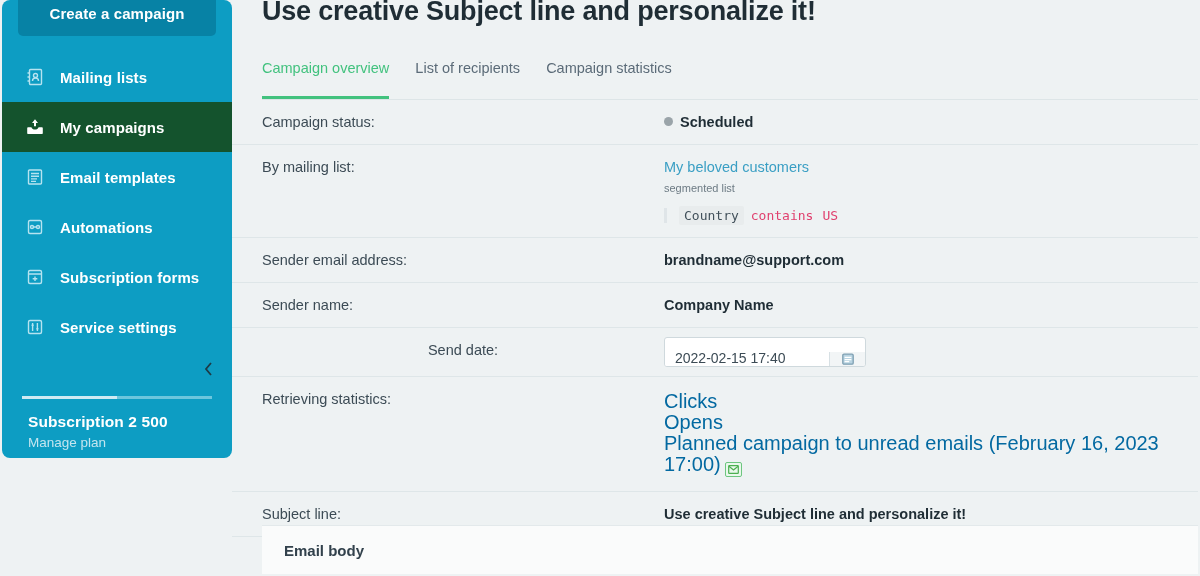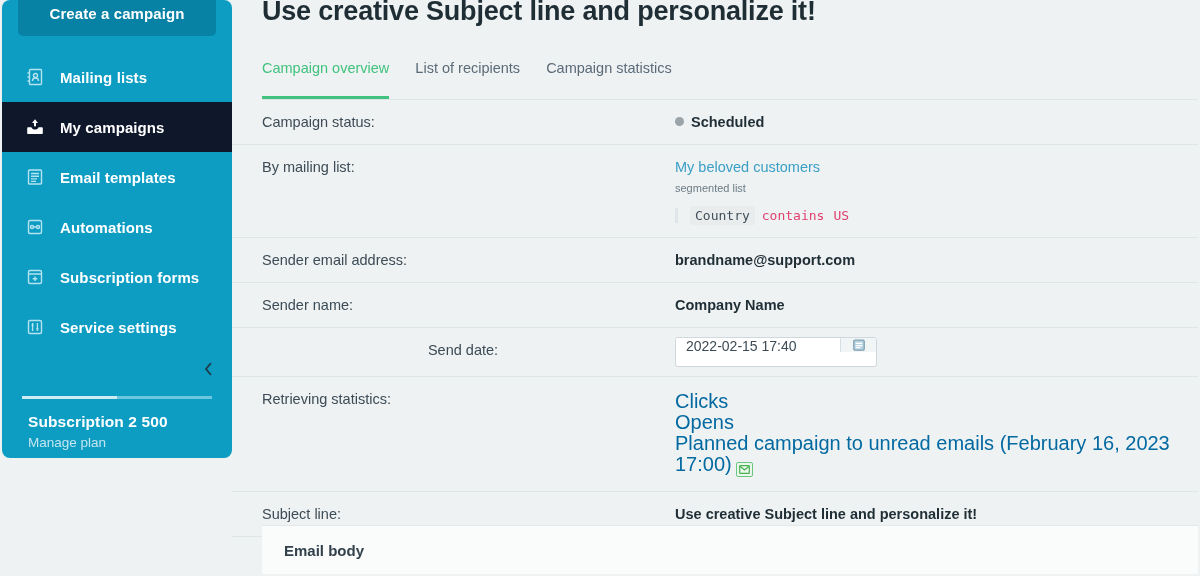--- a/index.html
+++ b/index.html
@@ -48,21 +48,21 @@
     height: 50px;
     display: flex;
     align-items: center;
     padding-left: 22px;
     color: #ffffff;
     font-size: 15px;
     font-weight: bold;
     cursor: pointer;
     letter-spacing: .1px;
   }
-  .nav-item.active { background: #0f172a; }
+  .nav-item.active { background: #14532d; }
   .nav-ico {
     width: 22px; height: 22px;
     margin-right: 14px;
     flex: none;
     display: flex;
     align-items: center;
     justify-content: center;
     color: #b6e3f0;
   }
   .nav-item.active .nav-ico { color: #ffffff; }
@@ -151,21 +151,20 @@
     align-items: flex-start;
   }
   .tab.active { color: #42c27e; border-bottom-color: #42c27e; font-weight: normal; }
 
   .rows { position: absolute; left: 0; top: 100px; right: 0; }
   .row {
     display: flex;
     border-bottom: 1px solid #dee6e8;
     padding: 14px 0 14px 0;
     min-height: 38px;
-    gap: 11px;
   }
   .row .label {
     width: 432px;
     padding-left: 30px;
     font-size: 14.5px;
     color: #3c4b55;
     flex: none;
   }
   .row .value {
     font-size: 14.5px;
@@ -196,21 +195,21 @@
     background: #e8eced;
     color: #41505a;
     padding: 2px 5px;
     border-radius: 2px;
   }
   .cond .op { color: #e0416f; margin-left: 7px; }
   .cond .val { color: #e0416f; margin-left: 9px; }
 
   .date-wrap {
     display: inline-flex;
-    align-items: flex-start;
+    align-items: flex-end;
     border: 1px solid #cfd9dd;
     border-radius: 3px;
     background: #fff;
     height: 30px;
     overflow: hidden;
   }
   .date-input {
     width: 164px;
     border: none;
     outline: none;

